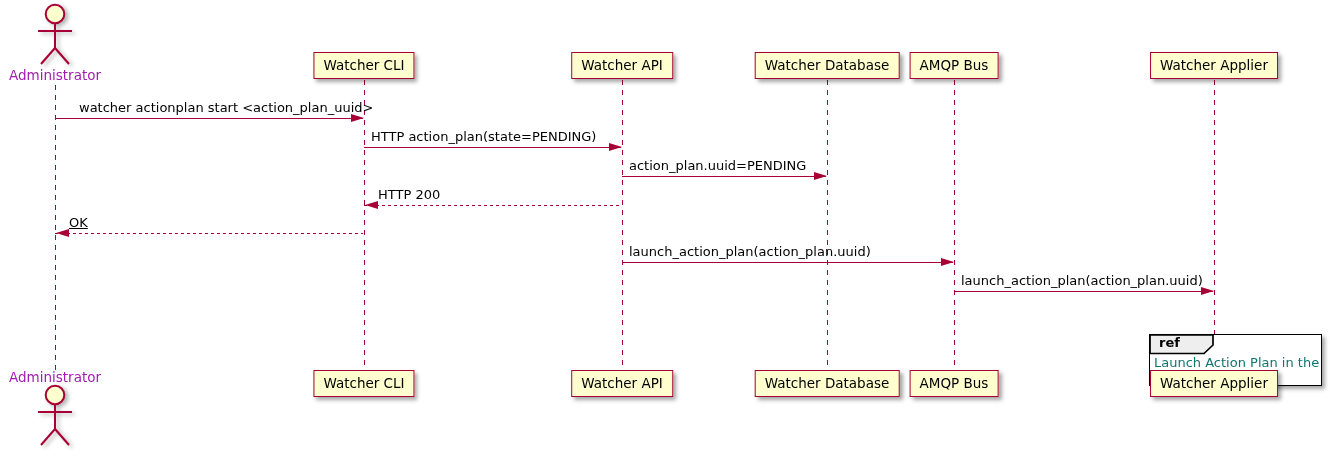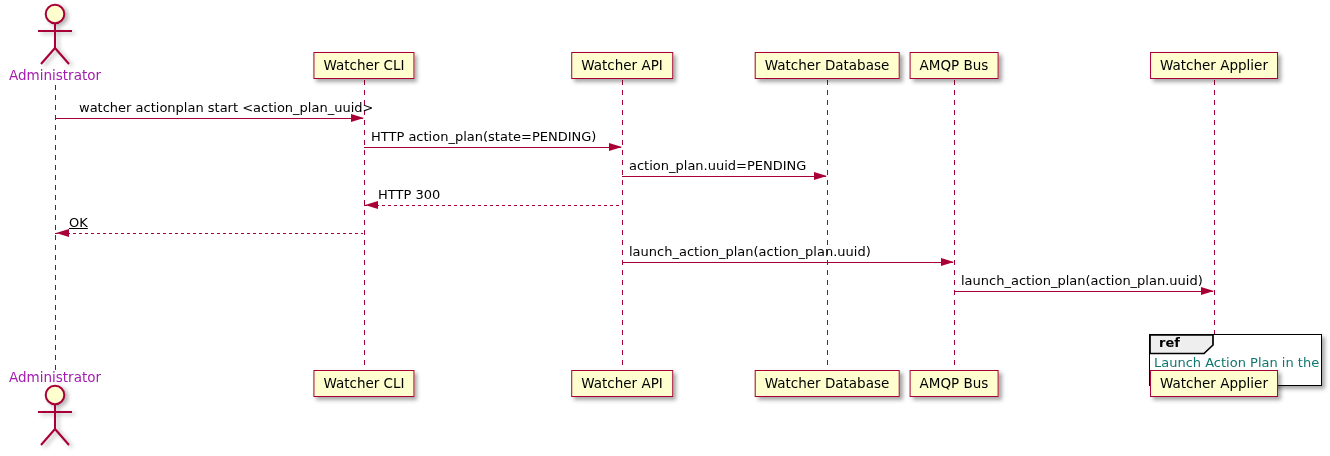--- a/index.html
+++ b/index.html
@@ -99,21 +99,21 @@
     <div class="arrowhead right" style="top: 114px; left: 351px;"></div>
     <div class="msg-label" style="left: 54px; top: 99px; margin-left: 25px;">watcher actionplan start &lt;action_plan_uuid&gt;</div>
     <div class="msg-line solid" style="left: 364px; top: 147px; width: 257px;"></div>
     <div class="arrowhead right" style="top: 143px; left: 609px;"></div>
     <div class="msg-label" style="left: 371px; top: 128px;">HTTP action_plan(state=PENDING)</div>
     <div class="msg-line solid" style="left: 622px; top: 176px; width: 204px;"></div>
     <div class="arrowhead right" style="top: 172px; left: 814px;"></div>
     <div class="msg-label" style="left: 629px; top: 157px;">action_plan.uuid=PENDING</div>
     <div class="msg-line dotted" style="left: 364px; top: 205px; width: 257px;"></div>
     <div class="arrowhead left" style="top: 201px; left: 365px;"></div>
-    <div class="msg-label" style="left: 378px; top: 186px;">HTTP 300</div>
+    <div class="msg-label" style="left: 378px; top: 186px;">HTTP 200</div>
     <div class="msg-line dotted" style="left: 55px; top: 233px; width: 308px;"></div>
     <div class="arrowhead left" style="top: 229px; left: 56px;"></div>
     <div class="msg-label" style="left: 69px; top: 214px; text-decoration: underline;">OK</div>
     <div class="msg-line solid" style="left: 622px; top: 262px; width: 331px;"></div>
     <div class="arrowhead right" style="top: 258px; left: 941px;"></div>
     <div class="msg-label" style="left: 629px; top: 243px;">launch_action_plan(action_plan.uuid)</div>
     <div class="msg-line solid" style="left: 954px; top: 291px; width: 259px;"></div>
     <div class="arrowhead right" style="top: 287px; left: 1201px;"></div>
     <div class="msg-label" style="left: 961px; top: 272px;">launch_action_plan(action_plan.uuid)</div>
     <div class="ref-box" style="left: 1149px; top: 302px; width: 171px; height: 50px;">

